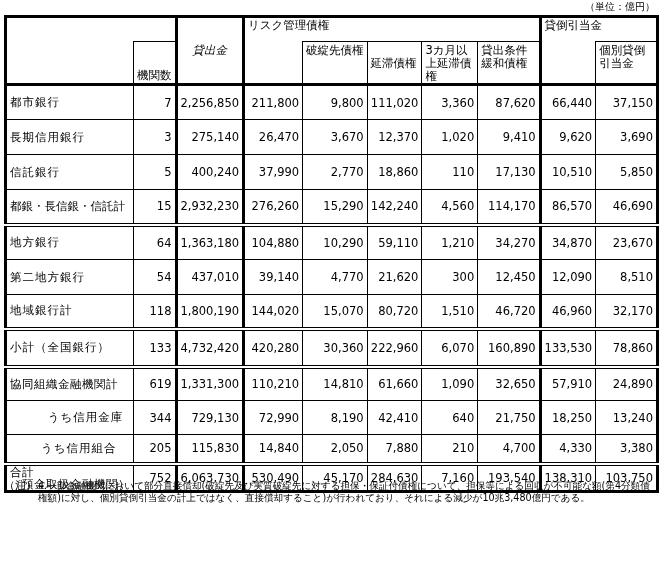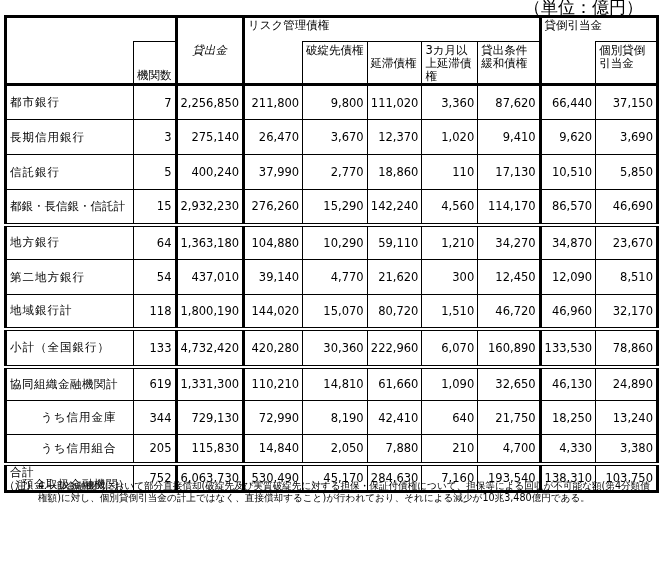--- a/index.html
+++ b/index.html
@@ -1,18 +1,18 @@
 <!DOCTYPE html>
 <html><head>
 <meta charset="utf-8">
 <style>
   html, body { margin:0; padding:0; background:#ffffff; }
   body { width:659px; height:582px; position:relative; overflow:hidden;
          font-family: "DejaVu Sans", "Liberation Sans", sans-serif; color:#000; }
-  .unit { position:absolute; top:0; right:16px; font-size:17px; line-height:14px; }
+  .unit { position:absolute; top:0; right:4px; font-size:10px; line-height:14px; }
   table.main { position:absolute; left:4px; top:15px; border-collapse:collapse;
                table-layout:fixed; font-size:11.5px; }
   table.main td { border:1px solid #000; padding:0 3px; white-space:nowrap; overflow:hidden; }
   .num { text-align:right; }
   .thickL { border-left:3px solid #000 !important; }
   .thickR { border-right:3px solid #000 !important; }
   .thickT { border-top:3px solid #000 !important; }
   .thickB { border-bottom:3px solid #000 !important; }
   .dblT { border-top:4px double #000 !important; }
   .hdr { vertical-align:top; }
@@ -165,25 +165,25 @@
   </tr>
   <tr style="height:34px">
     <td class="thickL dblT name" style="letter-spacing:0.5px">協同組織金融機関計</td>
     <td class="dblT thickR num">619</td>
     <td class="dblT thickR num">1,331,300</td>
     <td class="dblT num">110,210</td>
     <td class="dblT num">14,810</td>
     <td class="dblT num">61,660</td>
     <td class="dblT num">1,090</td>
     <td class="dblT thickR num">32,650</td>
-    <td class="dblT num">46,130</td>
+    <td class="dblT num">57,910</td>
     <td class="dblT thickR num">24,890</td>
   </tr>
   <tr style="height:34px">
-    <td class="thickL name" style="padding-left:34px;border-left-width:3px;">うち信用金庫</td>
+    <td class="thickL name" style="padding-left:34px;border-left-width:3px;text-align:center;">うち信用金庫</td>
     <td class="thickR num">344</td>
     <td class="thickR num">729,130</td>
     <td class="num">72,990</td>
     <td class="num">8,190</td>
     <td class="num">42,410</td>
     <td class="num">640</td>
     <td class="thickR num">21,750</td>
     <td class="num">18,250</td>
     <td class="thickR num">13,240</td>
   </tr>

